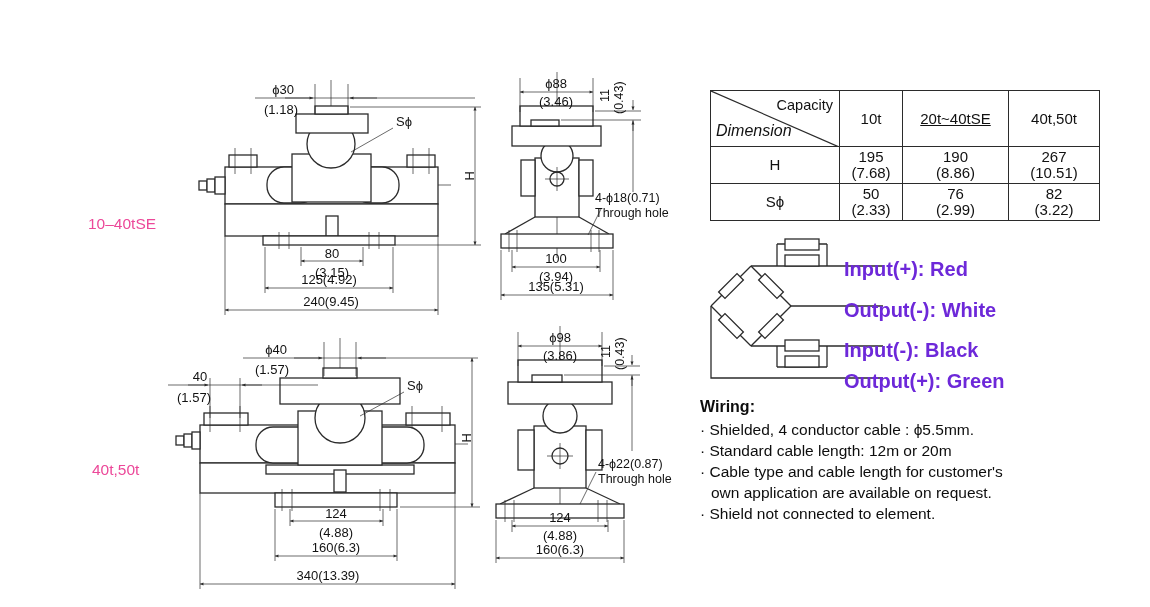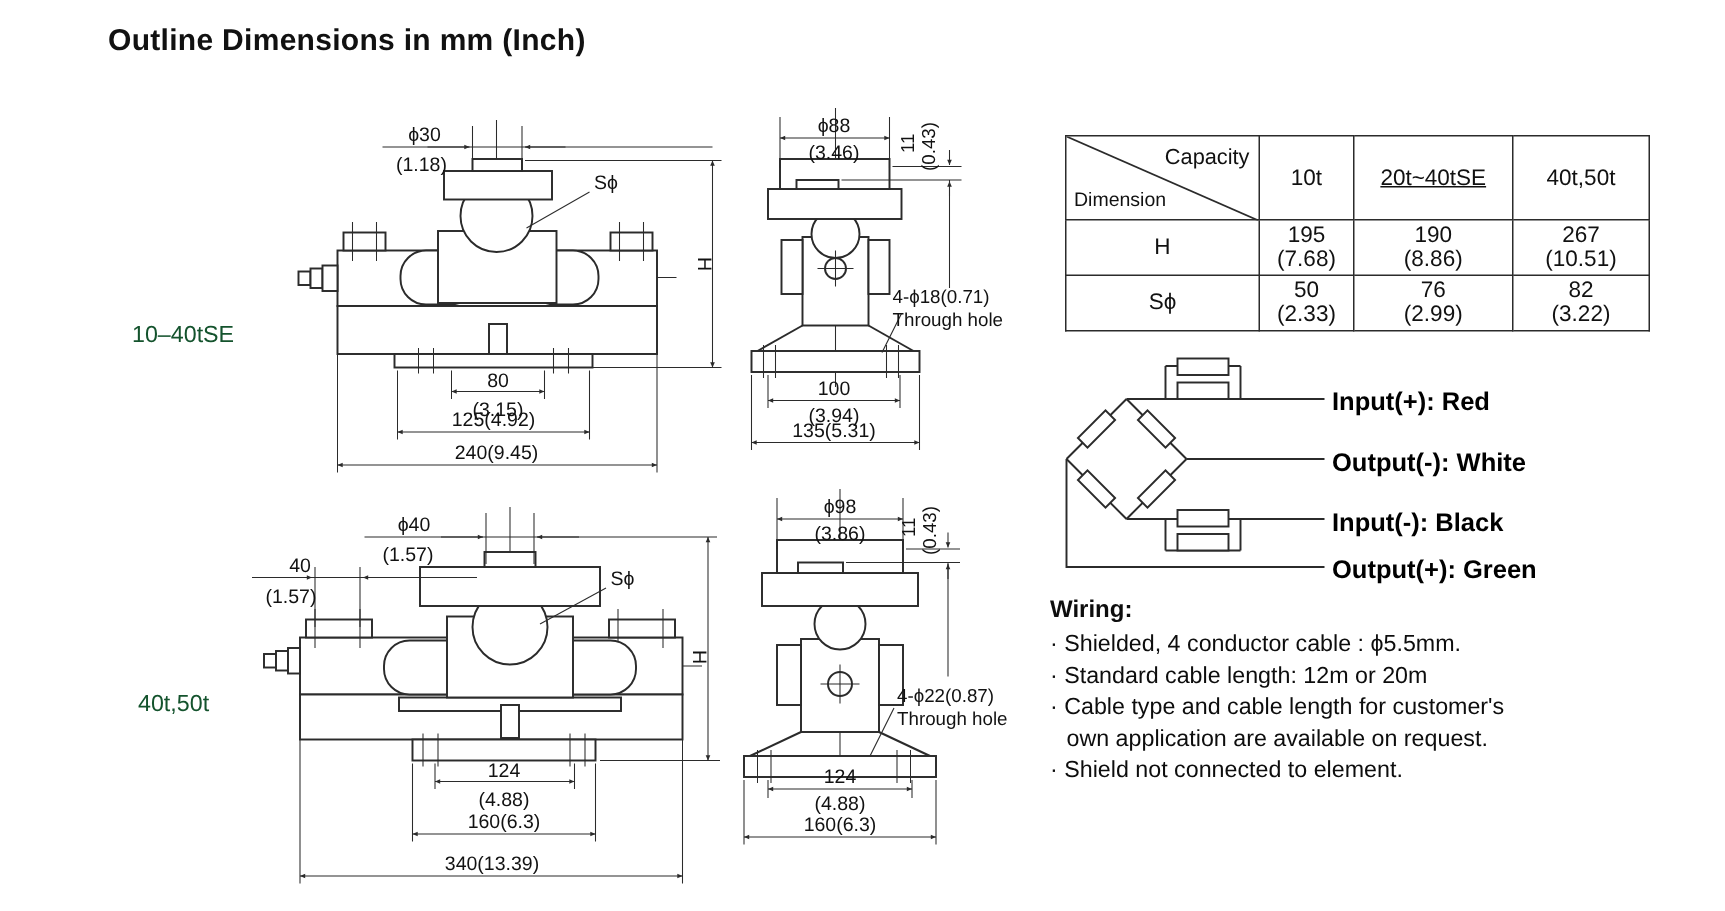--- a/index.html
+++ b/index.html
@@ -1,49 +1,48 @@
 <!DOCTYPE html>
 <html><head>
 <meta charset="utf-8">
 <style>
   html,body{margin:0;padding:0;background:#fff;}
   #page{position:relative;width:1150px;height:607px;background:#ffffff;overflow:hidden;
         font-family:"Liberation Sans", sans-serif;color:#111;}
   .abs{position:absolute;}
   #title{left:72px;top:16px;font-size:20px;font-weight:bold;letter-spacing:0.2px;}
-  .dwg-label{font-size:15.5px;color:#14532d;}
+  .dwg-label{font-size:15.5px;color:#ec4899;}
   svg{display:block;}
   svg text{font-family:"Liberation Sans", sans-serif;font-size:13px;fill:#121212;}
   svg text.small{font-size:12.5px;}
   .ln{stroke:#2b2b2b;stroke-width:1.3;fill:none;}
   .lnw{stroke:#2b2b2b;stroke-width:1.3;fill:#ffffff;}
   .thin{stroke:#2b2b2b;stroke-width:0.7;fill:none;}
   
   #spec-table{left:710px;top:90px;border-collapse:collapse;}
   #spec-table td{border:1.4px solid #2b2b2b;text-align:center;vertical-align:middle;
                  font-size:15px;color:#111;padding:0;}
   #spec-table .hdr{height:56px;}
   #spec-table .drow{height:37px;line-height:16px;}
   #corner-cell{position:relative;width:128px;}
   #corner-cell .cap{position:absolute;top:6px;right:6px;font-size:14.5px;}
-  #corner-cell .dim{position:absolute;bottom:6px;left:5px;font-size:13px;}
+  #corner-cell .dim{position:absolute;bottom:6px;left:5px;font-size:16px;font-style:italic;}
   .c1{width:62px;} .c2{width:105px;text-decoration:underline;} .c3{width:90px;}
   
-  .bridge-label{left:888px;font-size:17px;font-weight:bold;color:#000000;}
+  .bridge-label{left:844px;font-size:20px;font-weight:bold;color:#6d28d9;}
   
   #wiring{left:700px;top:396px;width:455px;font-size:15.5px;line-height:21px;color:#0d0d0d;}
   #wiring .head{font-weight:bold;font-size:16px;margin-bottom:2px;}
   #wiring .wrap{padding-left:11px;}
 </style>
 </head>
 <body>
 
 <div id="page">
 
-  <div class="abs" id="title">Outline Dimensions in mm (Inch)</div>
 
   <svg class="abs" style="left:155px;top:64px;" width="350" height="258" viewBox="0 0 350 258">
     <defs>
       <marker id="arr" viewBox="0 0 10 10" refX="9" refY="5" markerWidth="8" markerHeight="5.5" orient="auto-start-reverse">
         <path d="M0,1 L9,5 L0,9 z" fill="#2b2b2b"></path>
       </marker>
     </defs>
     <g>
 
       <line class="thin" x1="176" y1="16" x2="176" y2="150"></line>

